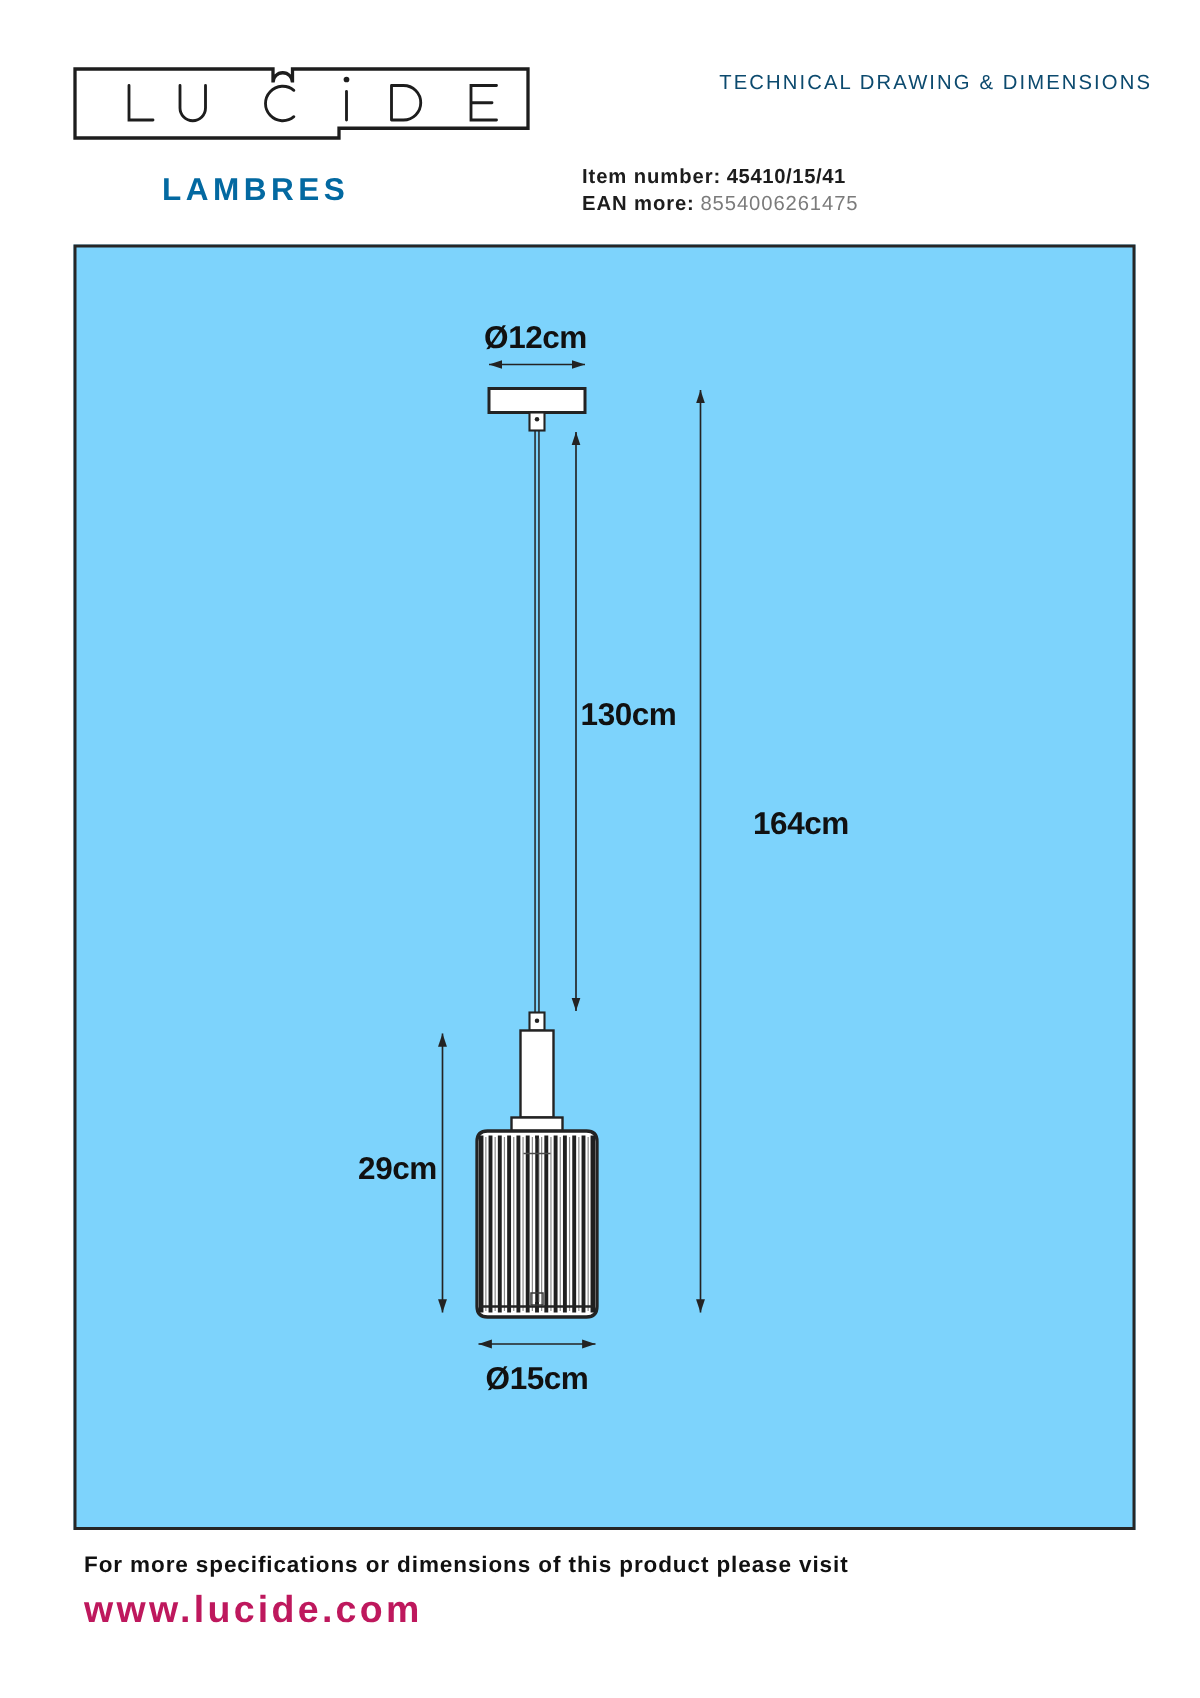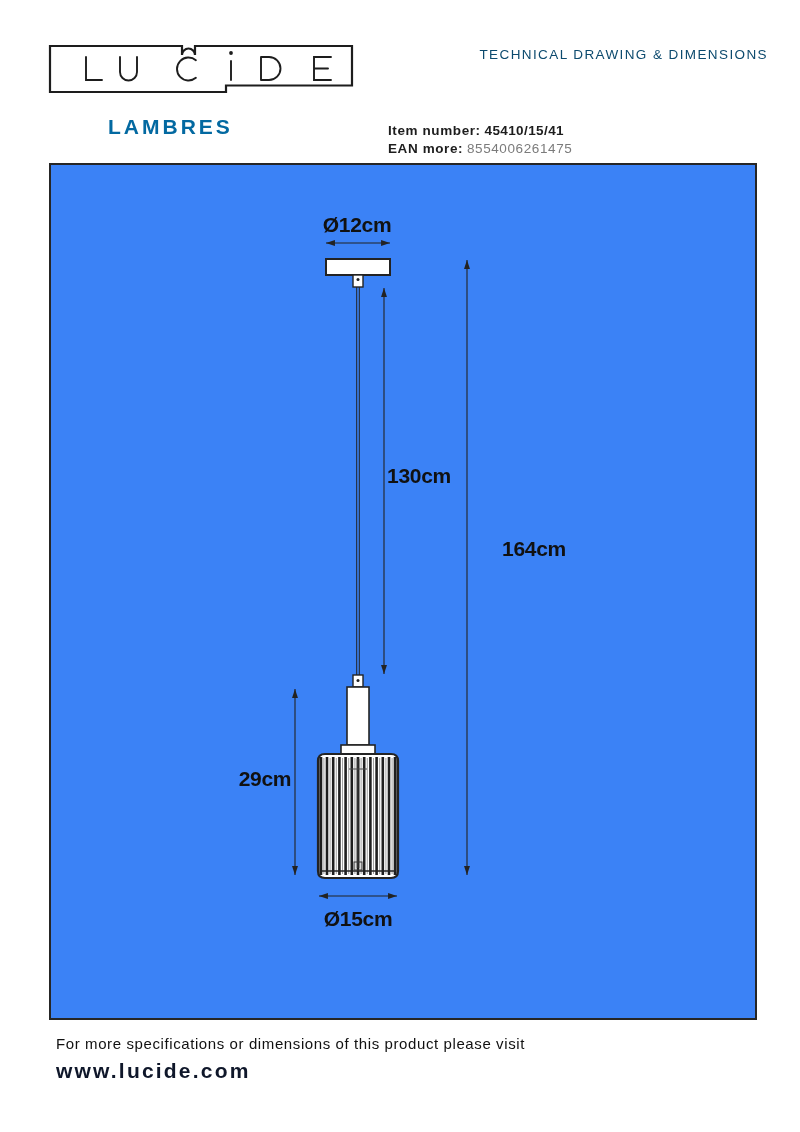--- a/index.html
+++ b/index.html
@@ -18,39 +18,39 @@
     right:32px;top:47px;
     font-size:13.5px;letter-spacing:1.4px;
     color:#0c4a6e;white-space:nowrap;
   }
   .product-name{
     left:68px;top:115px;
     font-size:21px;font-weight:bold;letter-spacing:3px;
     color:#0369a1;
     margin-left:40px;
   }
-  .item-block{left:388px;top:109px;font-size:13.5px;line-height:18px;margin-top:13px;}
+  .item-block{left:388px;top:109px;font-size:13.5px;line-height:18px;}
   .item-block .lbl{font-weight:bold;letter-spacing:0.6px;}
   .item-block .val-bold{font-weight:bold;letter-spacing:0.4px;}
   .item-block .val-gray{color:#7b7b7b;letter-spacing:0.6px;}
   
   .drawing-box{
     left:49px;top:163px;width:704px;height:853px;
-    border:2px solid #262626;background:#3b82f6;
+    border:2px solid #262626;background:#7dd3fc;
   }
   .drawing-box svg{position:absolute;left:0;top:0;}
   
   .footer{left:56px;top:1035px;}
   .footer .note{
-    font-size:15px;font-weight:normal;letter-spacing:0.6px;color:#111;
+    font-size:15px;font-weight:bold;letter-spacing:0.6px;color:#111;
   }
   .footer .site{
     margin-top:7px;display:inline-block;
-    font-size:21px;font-weight:bold;letter-spacing:2.2px;
-    color:#0f172a;text-decoration:none;
+    font-size:25px;font-weight:bold;letter-spacing:2.2px;
+    color:#be185d;text-decoration:none;
   }
   
   .ink{stroke:#232323;fill:none;}
   text.dim{
     font-family:"Liberation Sans", sans-serif;
     font-weight:bold;font-size:21px;fill:#111;
     letter-spacing:-0.3px;
   }
 </style>
 </head>

